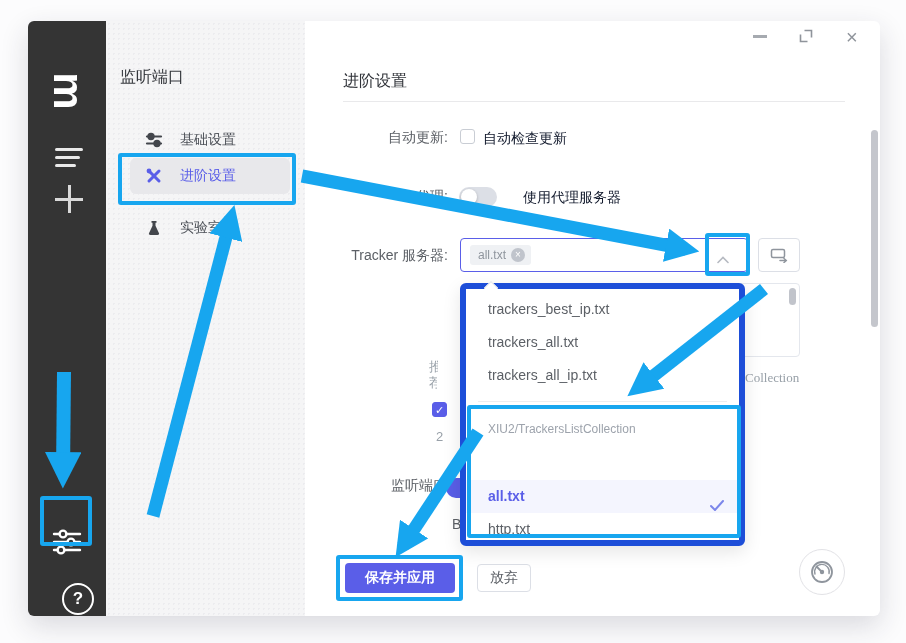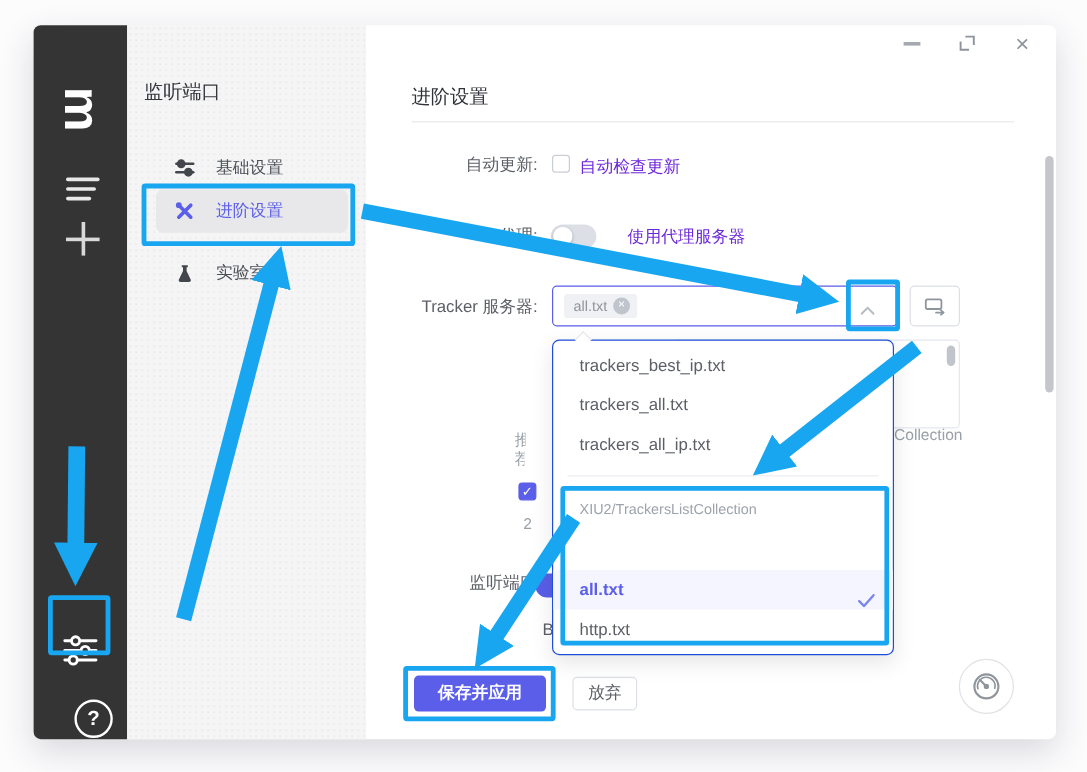--- a/index.html
+++ b/index.html
@@ -40,21 +40,21 @@
   
   .main { position:absolute; left:305px; top:21px; width:575px; height:595px; z-index:2; }
   .ctl { position:absolute; color:#8f949b; }
   .ctl.min { left:448px; top:14px; width:14px; height:3px; background:#a6aab0; }
   .ctl.max { left:494px; top:8px; }
   .ctl.cls { left:541px; top:6px; font-size:20px; line-height:20px; }
   .pg-title { position:absolute; left:38px; top:50px; font-size:16px; color:#303339; }
   .pg-divider { position:absolute; left:38px; top:80px; width:502px; height:1px; background:#e9e9eb; }
 
   .flabel { position:absolute; width:128px; text-align:right; font-size:14px; color:#5c6066; }
-  .opt-label { position:absolute; font-size:14px; color:#6d28d9;text-align:center; }
+  .opt-label { position:absolute; font-size:14px; color:#0f172a;text-align:center; }
   .checkbox { position:absolute; width:15px; height:15px; border:1px solid #c9cdd4; border-radius:3px; background:#fff; }
   .checkbox.checked { background:#5a5ee8; border-color:#5a5ee8; color:#fff; font-size:11px; line-height:14px; text-align:center; }
   .switch { position:absolute; width:38px; height:20px; border-radius:10px; background:#dcdfe6; }
   .switch .knob { position:absolute; left:2px; top:2px; width:16px; height:16px; border-radius:50%;
                   background:#fff; box-shadow:0 1px 3px rgba(0,0,0,.25); }
   .switch.on { background:#5a5ee8; }
 
   .sel-input { position:absolute; left:155px; top:217px; width:288px; height:34px; background:#fff;
                border:1.5px solid #5a5ee8; border-radius:4px; }
   .tag { position:absolute; left:9px; top:6px; height:20px; padding:0 6px 0 8px; background:#eff1f4;
@@ -66,21 +66,21 @@
               border-radius:4px; background:#fff; display:flex; align-items:center; justify-content:center; }
 
   
   .frag { position:absolute; color:#98a0a8; font-size:13px; overflow:hidden; white-space:nowrap; z-index:3; }
   .textarea-bg { position:absolute; left:560px; top:283px; width:240px; height:74px; background:#fff;
                  border:1px solid #e4e7ed; border-radius:4px; z-index:3; }
   .textarea-bg .thumb { position:absolute; right:3px; top:4px; width:7px; height:17px; background:#c1c4cb; border-radius:4px; }
 
   
   .dropdown { position:absolute; left:460px; top:283px; width:285px; height:263px; background:#fff;
-              border:1px solid #1d4ed8; border-radius:6px; box-shadow:0 6px 18px rgba(0,0,0,.10); z-index:5; }
+              border:6px solid #1d4ed8; border-radius:6px; box-shadow:0 6px 18px rgba(0,0,0,.10); z-index:5; }
   .dropdown .popper { position:absolute; left:20px; top:-6px; width:10px; height:10px; background:#fff;
               border-left:1px solid #e6e8ec; border-top:1px solid #e6e8ec; transform:rotate(45deg); }
   .dd-item { position:absolute; left:0; width:100%; height:33px; line-height:33px; padding-left:22px;
              font-size:14px; color:#5c6066; }
   .dd-divider { position:absolute; left:12px; right:12px; top:112px; height:1px; background:#ebedf0; }
   .dd-group { position:absolute; left:22px; top:133px; font-size:12px; color:#9da3ac; }
   .dd-item.selected { background:#f4f5fe; color:#5a5ee8; font-weight:bold; }
   .dd-check { position:absolute; right:15px; top:10px; width:14px; height:11px; }
 
   .btn-save { position:absolute; left:40px; top:542px; width:110px; height:30px; background:#5a5ee8; border:none;
@@ -212,21 +212,21 @@
       </svg>
     </div>
     <div class="v-scroll"></div>
   </div>
 
   <div class="textarea-bg">
     <span class="thumb"></span>
   </div>
   <div class="frag" style="left:429px; top:358px; width:9px;">推</div>
   <div class="frag" style="left:429px; top:374px; width:8px;">荐</div>
-  <div class="frag" style="left:745px; top:355px; width:60px;">Collection</div>
+  <div class="frag" style="left:745px; top:370px; width:60px;font-family:Liberation Serif, serif;">Collection</div>
   <div class="checkbox checked" style="left:432px; top:402px; z-index:3;">✓</div>
   <div class="frag" style="left:436px; top:429px; width:10px;">2</div>
   <div class="switch on" style="left:446px; top:478px; z-index:3;">
       <span class="knob" style="left:20px;"></span>
     </div>
   <div class="frag" style="left:452px; top:516px; width:10px; font-size:14px; color:#5c6066;">B</div>
 
   <div class="dropdown">
     <div class="popper"></div>
     <div class="dd-item" style="top:4px;">trackers_best_ip.txt</div>

